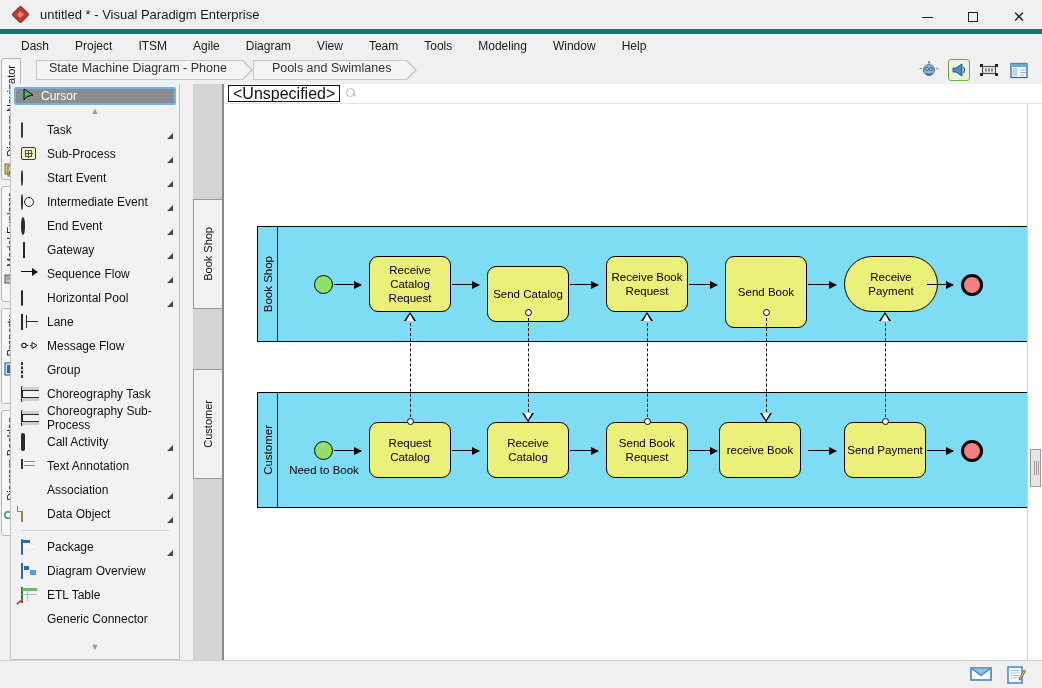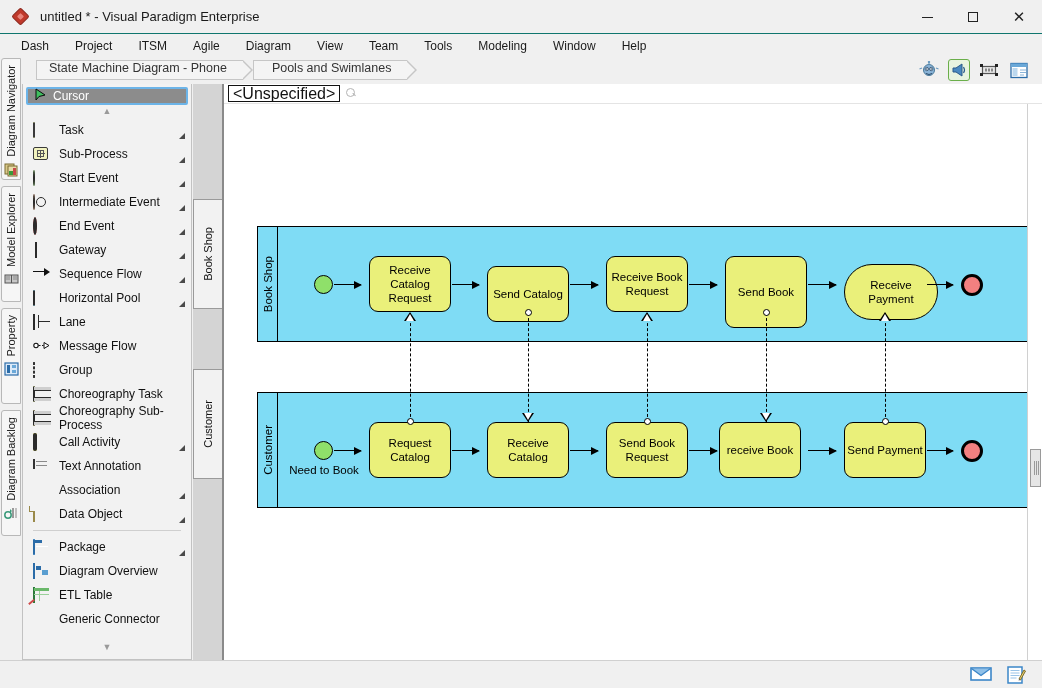--- a/index.html
+++ b/index.html
@@ -10,21 +10,21 @@
     font-size:12px;
     background:#f0f0f0;
     overflow:hidden;
     position:relative;
   }
 
   
   .titlebar {
     height:34px; background:#f0f0f0;
     display:flex; align-items:center;
-    border-bottom:1px solid #0f766e;
+    border-bottom:5px solid #0f766e;
     position:relative;
   }
   .app-icon { width:18px; height:18px; margin-left:12px; position:relative; }
   .app-icon .diamond {
     position:absolute; left:2px; top:2px; width:13px; height:13px;
     background:#c0392b; transform:rotate(45deg);
     border:1px solid #8e2a20; border-radius:2px;
   }
   .app-icon .diamond::after{
     content:""; position:absolute; left:3px; top:3px; width:5px; height:5px;
@@ -93,21 +93,21 @@
   }
   .crumb.first { margin-left:14px; }
   .crumb.second { margin-left:10px; padding-left:18px; }
 
   .topicons { margin-left:auto; display:flex; gap:8px; padding-right:12px; }
   .topicon { width:22px; height:22px; display:flex; align-items:center; justify-content:center; }
   .topicon.sel { border:1px solid #6aae4a; background:#e8f4e0; border-radius:3px; }
 
   
   .palette {
-    position:absolute; left:22px; top:84px; width:170px; height:576px;
+    position:absolute; left:10px; top:84px; width:170px; height:576px;
     background:#f2f2f2; border:1px solid #c2c2c2; border-top:none;
     overflow:hidden;
   }
   .pal-cursor {
     margin:3px 3px 0 3px; height:18px;
     background:#8c8c8c; border:2px solid #6cb4e8; border-radius:2px;
     display:flex; align-items:center; padding-left:6px; position:relative;
   }
   .pal-cursor .lbl { color:#fff; font-size:12px; margin-left:6px; }
   .scroll-arrow { text-align:center; color:#9a9a9a; font-size:9px; line-height:12px; height:13px; }
@@ -605,21 +605,21 @@
         <span class="vl">Book Shop</span>
       </div>
     </div>
 
     <div class="evt start" style="left:90px; top:171px; width:19px; height:19px;"></div>
 
     <div class="task" style="left:145px; top:152px; width:82px; height:56px;">Receive Catalog Request</div>
     <div class="task" style="left:263px; top:162px; width:82px; height:56px;">Send Catalog</div>
     <div class="task" style="left:382px; top:152px; width:82px; height:56px;">Receive Book Request</div>
     <div class="task" style="left:501px; top:152px; width:82px; height:72px;">Send Book</div>
-    <div class="task" style="left:620px; top:160px; width:94px; height:56px;border-radius:28px;">Receive Payment</div>
+    <div class="task" style="left:620px; top:152px; width:94px; height:56px;border-radius:28px;">Receive Payment</div>
 
     <div class="evt end" style="left:737px; top:170px; width:22px; height:22px;"></div>
 
     <div class="seq" style="left:110px; top:180px; width:27px;"></div>
     <div class="seq" style="left:228px; top:180px; width:27px;"></div>
     <div class="seq" style="left:346px; top:180px; width:28px;"></div>
     <div class="seq" style="left:465px; top:180px; width:28px;"></div>
     <div class="seq" style="left:584px; top:180px; width:28px;"></div>
     <div class="seq" style="left:703px; top:180px; width:26px;"></div>
 

